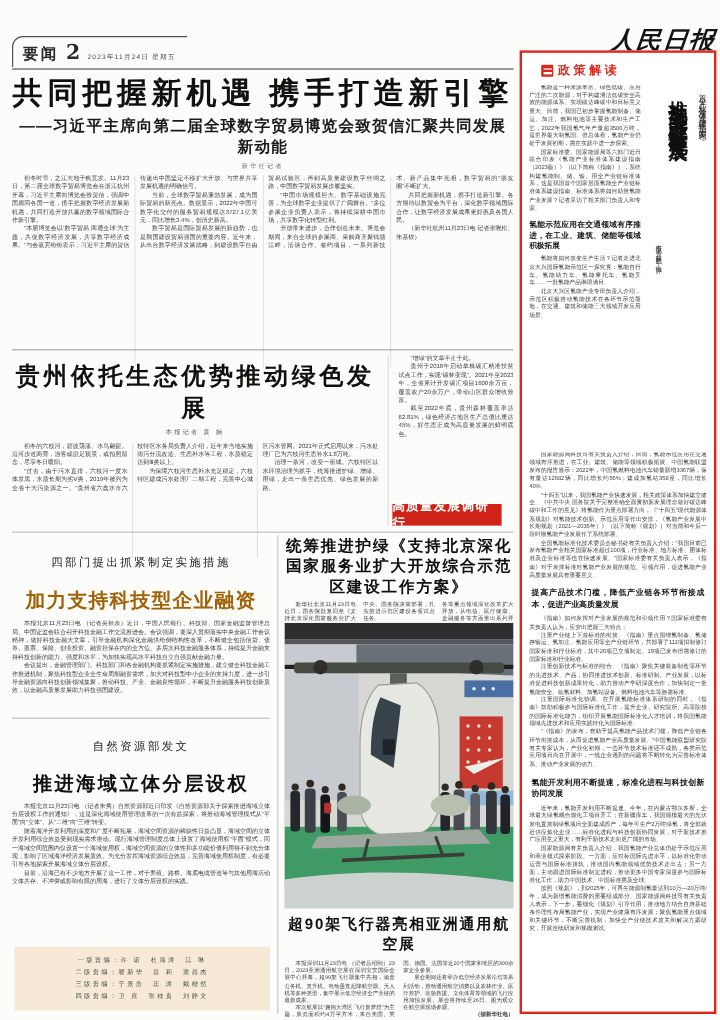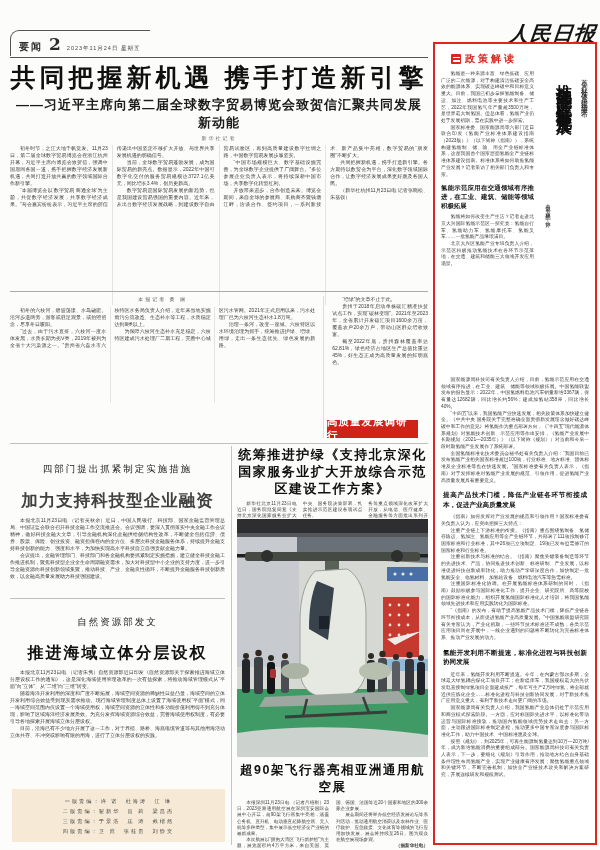--- a/index.html
+++ b/index.html
@@ -5,21 +5,21 @@
   html,body{margin:0;padding:0;}
   body{
     width:600px;height:850px;position:relative;overflow:hidden;
     background:#fcfcfa;color:#2b2b2b;
     font-family:"Liberation Sans","DejaVu Sans",sans-serif;
   }
   .abs{position:absolute;}
   
   .header{left:10px;top:30px;width:418px;height:27px;border-bottom:1px solid #555;}
   .hbracket{display:inline-flex;align-items:baseline;gap:6px;border-top:1px solid #555;border-left:1px solid #555;border-top-left-radius:9px;padding:3px 10px 2px 8px;}
-  .section-name{font-size:10px;font-weight:bold;letter-spacing:2px;}
+  .section-name{font-size:13px;font-weight:bold;letter-spacing:2px;}
   .page-no{font-size:17px;font-weight:bold;font-family:"DejaVu Serif",serif;}
   .pub-date{font-size:5.5px;color:#444;letter-spacing:1px;}
   .masthead{left:508px;top:20px;width:90px;height:30px;font-family:"DejaVu Serif",serif;font-style:italic;font-weight:bold;font-size:21px;letter-spacing:1px;color:#141414;transform:skewX(-6deg);}
   
   .smallbody{font-size:5px;line-height:7px;text-align:justify;color:#3c3c3c;overflow:hidden;}
   .smallbody p{margin:0;text-indent:2em;}
   .tinybody{font-size:4.6px;line-height:6.2px;text-align:justify;color:#3c3c3c;overflow:hidden;}
   .tinybody p{margin:0;text-indent:2em;}
   .rule-h{background:#aaa;height:1px;}
   .rule-v{background:#c6c6c6;width:1px;}
@@ -34,21 +34,21 @@
   .gz-main{width:312px;padding-right:8px;border-right:1px solid #ddd;}
   .gz-h1{font-size:20px;font-weight:bold;text-align:center;letter-spacing:3px;margin:4px 0 3px;color:#101010;}
   .gz-byline{font-size:5px;text-align:center;color:#555;letter-spacing:2px;margin-bottom:5px;}
   .gz-body{height:96px;column-count:3;column-gap:8px;column-rule:1px solid #e3e3e3;}
   .gz-side{width:98px;padding-left:8px;height:140px;}
   
   .badge{left:327px;top:420px;width:91px;height:18px;background:#cf2318;color:#fff;font-size:10.5px;font-weight:bold;letter-spacing:1px;display:flex;align-items:center;justify-content:center;}
   
   .finance{left:10px;top:449px;width:215px;height:147px;}
   .kicker{font-family:Liberation Mono, monospace;font-size:9.5px;text-align:center;letter-spacing:2px;color:#222;margin:14px 0;}
-  .fin-h1{font-size:16.5px;font-weight:bold;text-align:center;letter-spacing:1px;margin:1px 0 5px;color:#404040;}
+  .fin-h1{font-size:16.5px;font-weight:bold;text-align:center;letter-spacing:1px;margin:1px 0 5px;color:#a16207;}
   .fin-body{height:108px;}
   
   .sea{left:10px;top:602px;width:215px;height:182px;}
   .sea-h1{font-size:16px;font-weight:bold;text-align:center;letter-spacing:2px;margin:1px 0 5px;color:#101010;}
   .sea-body{height:138px;}
   
   .credits{left:12px;top:789px;width:213px;height:53px;background:#f6ead6;display:flex;flex-direction:column;align-items:center;justify-content:center;}
   .credits div{font-size:5.2px;line-height:10px;letter-spacing:2px;color:#4a4a4a;text-indent:0;}
   
   .statecouncil{left:237px;top:446px;width:191px;height:71px;}
@@ -104,20 +104,21 @@
       <p>开放带来进步，合作创造未来。博览会期间，来自全球的参展商、采购商齐聚钱塘江畔，洽谈合作、签约项目，一系列新技术、新产品集中亮相，数字贸易的“朋友圈”不断扩大。</p>
       <p>共同把握新机遇，携手打造新引擎。各方期待以数贸会为平台，深化数字领域国际合作，让数字经济发展成果更好惠及各国人民。</p>
       <p>（新华社杭州11月23日电  记者张晓松、朱基钗）</p>
     </div>
 </div>
 
 <div class="abs rule-h" style="left:10px;top:291px;width:418px;"></div>
 
 <div class="abs guizhou">
   <div class="gz-main">
+    <h2 class="gz-h1">贵州依托生态优势推动绿色发展</h2>
     <div class="gz-byline">本报记者  黄  娴</div>
     <div class="gz-body smallbody">
         <p>初冬的六枝河，碧波荡漾、水鸟翩跹。沿河步道两旁，游客或驻足观景，或拍照留念，尽享冬日暖阳。</p>
         <p>“过去，由于污水直排，六枝河一度水体发黑，水质长期为劣Ⅴ类，2019年被列为全省十大污染源之一。”贵州省六盘水市六枝特区水务局负责人介绍，近年来当地实施雨污分流改造、生态补水等工程，水质稳定达到Ⅲ类以上。</p>
         <p>为保障六枝河生态补水充足稳定，六枝特区建成污水处理厂二期工程，完善中心城区污水管网。2021年正式启用以来，污水处理厂已为六枝河生态补水1.8万吨。</p>
         <p>治理一条河，改变一座城。六枝特区以水环境治理为抓手，统筹推进护绿、增绿、用绿，走出一条生态优先、绿色发展的新路。</p>
       </div>
   </div>
   <div class="gz-side smallbody">
       <p>“增绿”的文章不止于此。</p>

